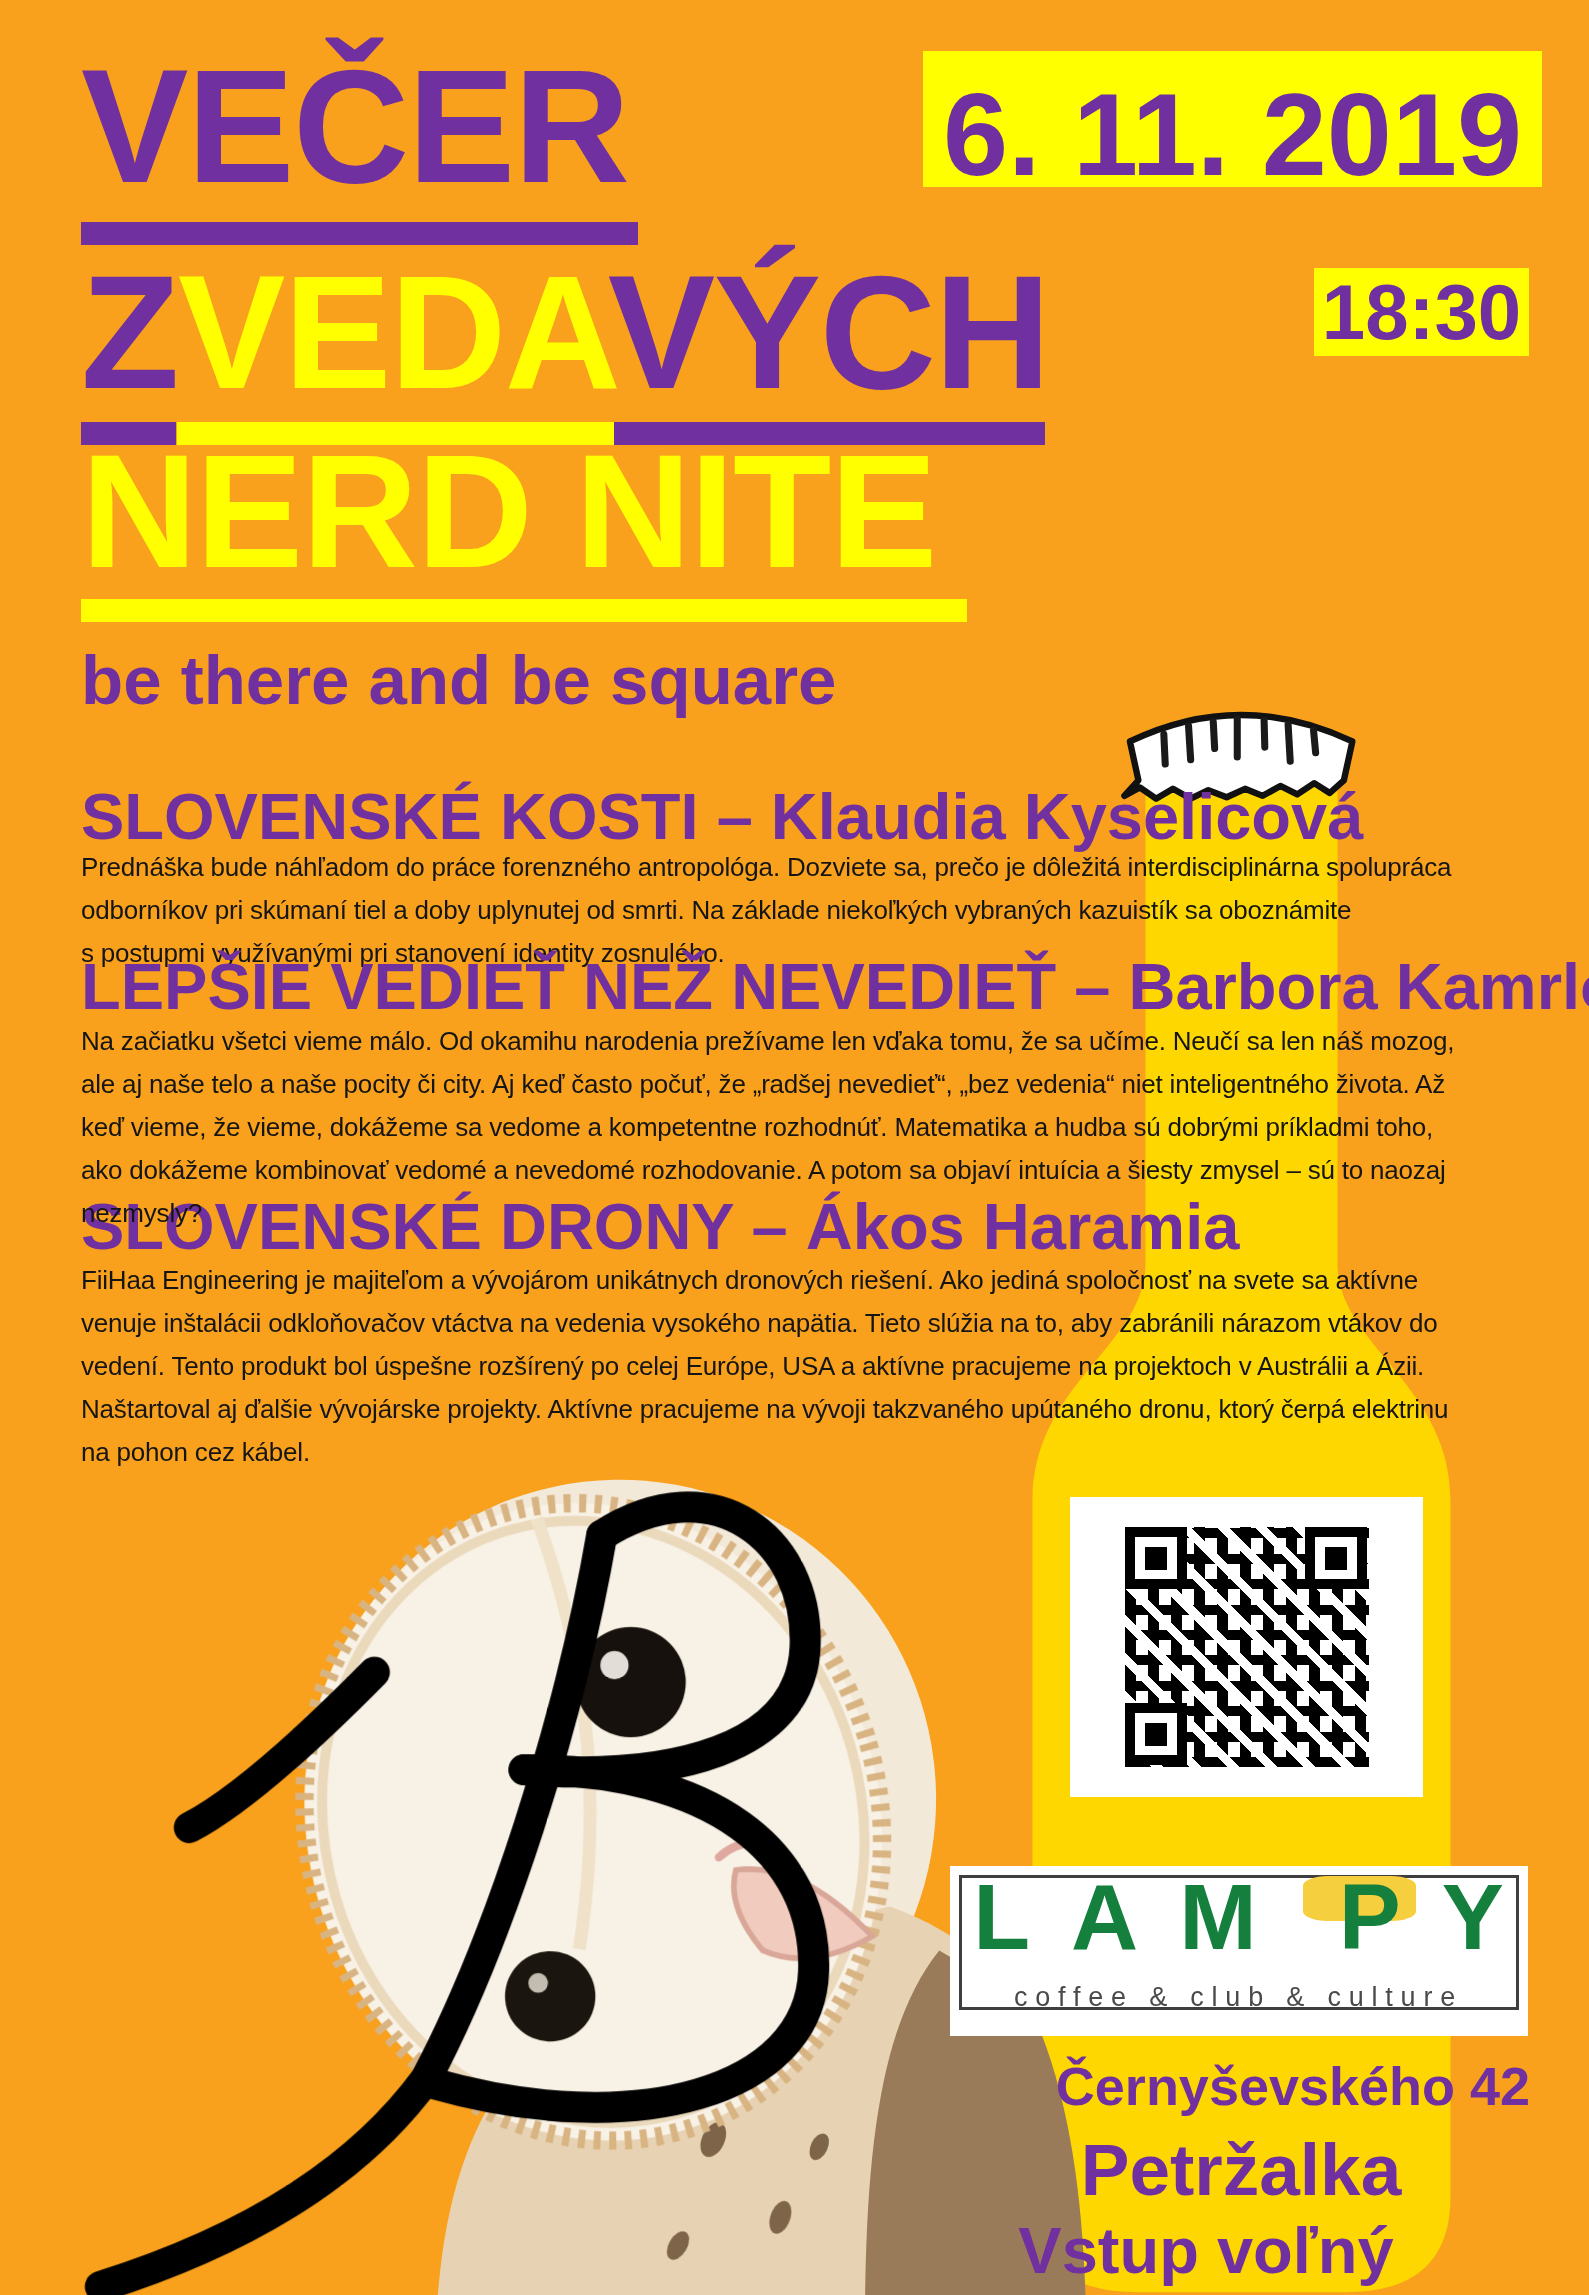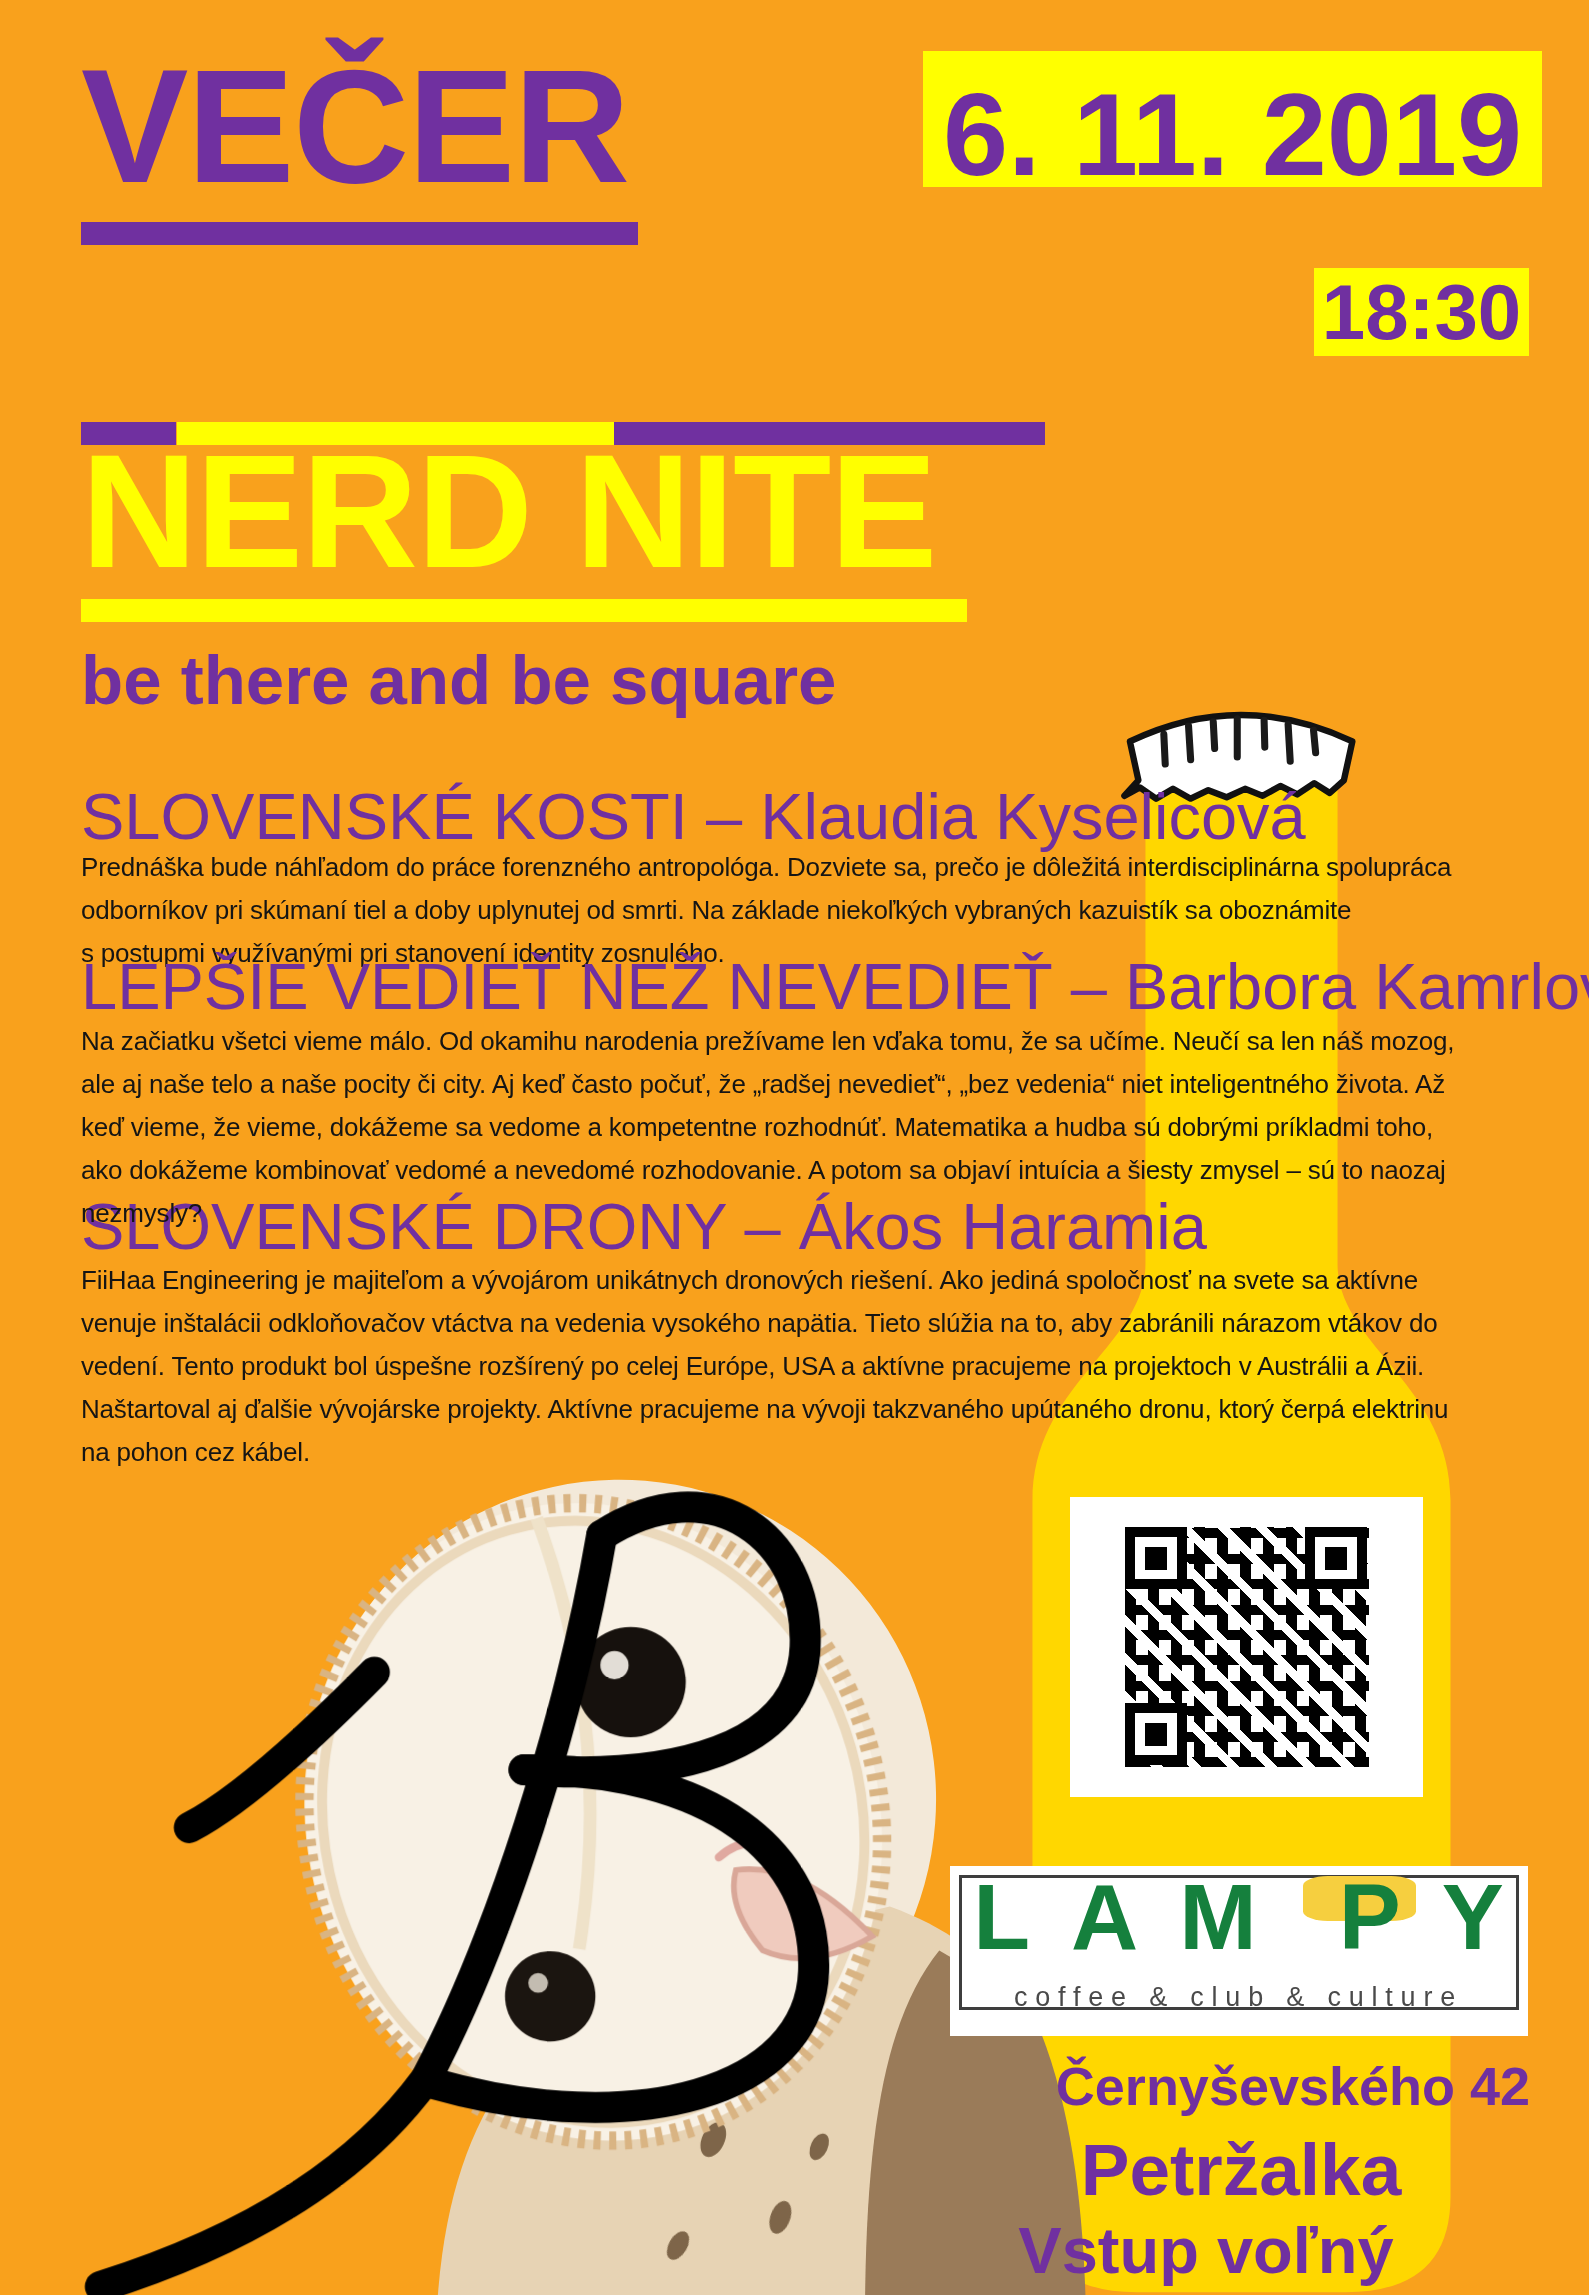--- a/index.html
+++ b/index.html
@@ -5,21 +5,21 @@
   html,body{margin:0;padding:0;}
   body{font-family:"Liberation Sans", sans-serif;}
   #poster{position:relative;width:1589px;height:2295px;background:#F9A11C;overflow:hidden;}
   .abs{position:absolute;}
   .ttl{font-weight:bold;color:#7030A0;font-size:161px;line-height:1;letter-spacing:-1.4px;white-space:nowrap;}
   .bar{height:22.6px;}
   .purple{color:#7030A0;}
   .yellow{color:#FFFF00;}
   .datebox{background:#FFFF00;color:#7030A0;font-weight:bold;text-align:center;}
   .tagline{font-weight:bold;color:#7030A0;font-size:69px;line-height:1;white-space:nowrap;}
-  .talk-h{font-weight:normal;color:#7030A0;font-size:65px;line-height:1;white-space:nowrap;}
+  .talk-h{font-weight:bold;color:#7030A0;font-size:65px;line-height:1;white-space:nowrap;}
   .talk-b{color:#151515;font-size:26px;line-height:43px;letter-spacing:-0.2px;white-space:pre-line;width:1490px;}
   .qrbox{background:#FFFFFF;}
   .qrarea{background:
       repeating-linear-gradient(45deg, rgba(255,255,255,0) 0 18.4px, #fff 18.4px 27px),
       repeating-linear-gradient(90deg, #000 0 10.6px, rgba(0,0,0,0) 10.6px 23px),
       repeating-linear-gradient(0deg, #000 0 10px, rgba(0,0,0,0) 10px 25.4px);
       background-color:#fff;}
   .finder{border:10.6px solid #000;background:#fff;width:42px;height:42px;}
   .finder>div{width:22.6px;height:22.6px;background:#000;margin:10px auto;}
   .lampybox{background:#ffffff;padding:8.5px;}
@@ -86,20 +86,23 @@
       <path d="M852,2174 C806,2440 706,2750 603,2944"></path>
       <path d="M852,2174 C1010,2072 1146,2180 1140,2332 C1134,2478 950,2522 742,2506"></path>
       <path d="M742,2506 C1005,2505 1158,2622 1152,2792 C1146,2962 900,3032 612,2950"></path>
       <path d="M603,2944 C490,3098 310,3185 142,3238"></path>
     </g>
   </svg>
 
   <div class="abs ttl" style="left:81px;top:46px;">VEČER</div>
   <div class="abs bar" style="left:81px;top:222px;width:557px;background:#7030A0;"></div>
 
+  <div class="abs ttl" style="left:81px;top:252px;">
+    <span class="purple">Z</span><span class="yellow">VEDA</span><span class="purple">VÝCH</span>
+  </div>
   <div class="abs bar" style="left:81px;top:422px;width:95px;background:#7030A0;"></div>
   <div class="abs bar" style="left:177px;top:422px;width:438px;background:#FFFF00;"></div>
   <div class="abs bar" style="left:614px;top:422px;width:431px;background:#7030A0;"></div>
 
   <div class="abs ttl yellow" style="left:81px;top:431px;color:#FFFF00;">NERD NITE</div>
   <div class="abs bar" style="left:81px;top:599px;width:886px;background:#FFFF00;"></div>
 
   <div class="abs datebox" style="left:923px;top:51px;width:619px;height:136px;font-size:117px;line-height:168px;">6. 11. 2019</div>
   <div class="abs datebox" style="left:1314px;top:268px;width:215px;height:88px;font-size:78px;line-height:88px;">18:30</div>
 

